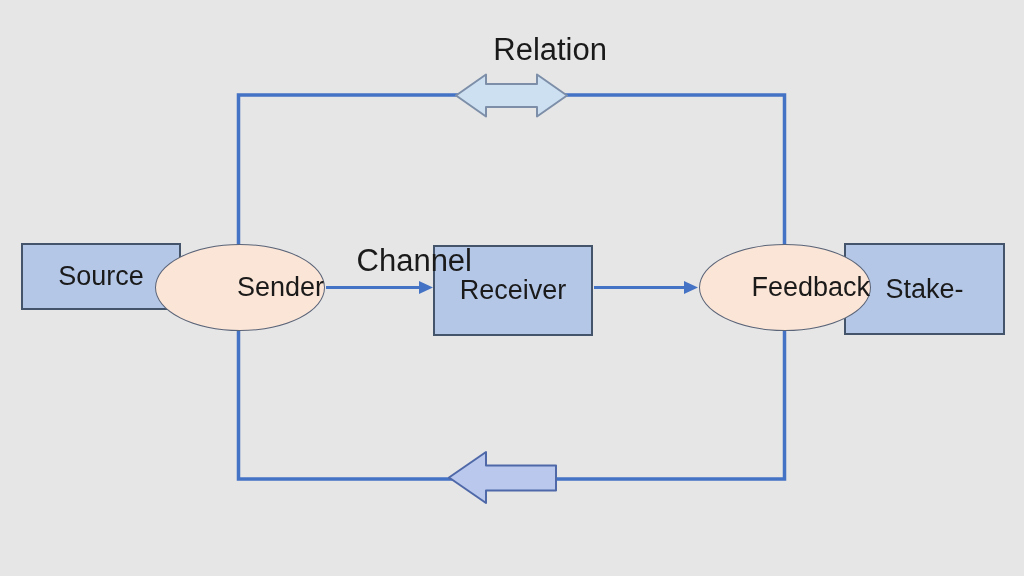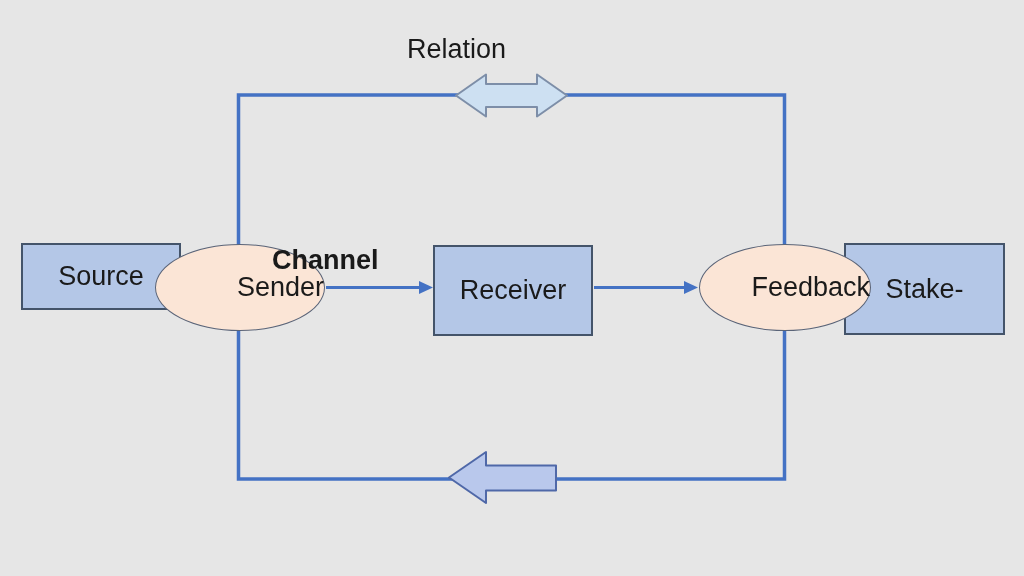--- a/index.html
+++ b/index.html
@@ -49,33 +49,33 @@
     box-sizing:border-box;
     display:flex;align-items:center;justify-content:flex-end;
     z-index:3;
     color:var(--text);
     font-size:27px;
   }
   .edge-label{
     position:absolute;
     z-index:4;
     color:var(--text);
-    font-size:27px;
+    font-size:31px;
     line-height:33px;
-    text-align:left;
+    text-align:right;
     width:200px;
   }
   .two-line{line-height:31px;}
   #source-box{left:21px;top:243px;width:160px;height:67px;}
   #message-box{left:433px;top:245px;width:160px;height:91px;}
   #stakeholders-box{left:844px;top:243px;width:161px;height:92px;}
   #sender-ellipse{left:155px;top:244px;width:170px;height:87px;}
   #receiver-ellipse{left:699px;top:244px;width:172px;height:87px;}
   #relation-label{left:407px;top:33px;}
-  #channel-label{left:272px;top:244px;font-weight:bold;}
+  #channel-label{left:272px;top:244px;}
   #feedback-label{left:406px;top:511px;}
 </style>
 </head>
 <body>
 
 <div class="canvas">
 
   <svg class="lines-layer" viewBox="0 0 1024 576" xmlns="http://www.w3.org/2000/svg">
 
     <rect x="238.5" y="95" width="546" height="384" style="fill:none;stroke:var(--connector);stroke-width:3.5;"></rect>

